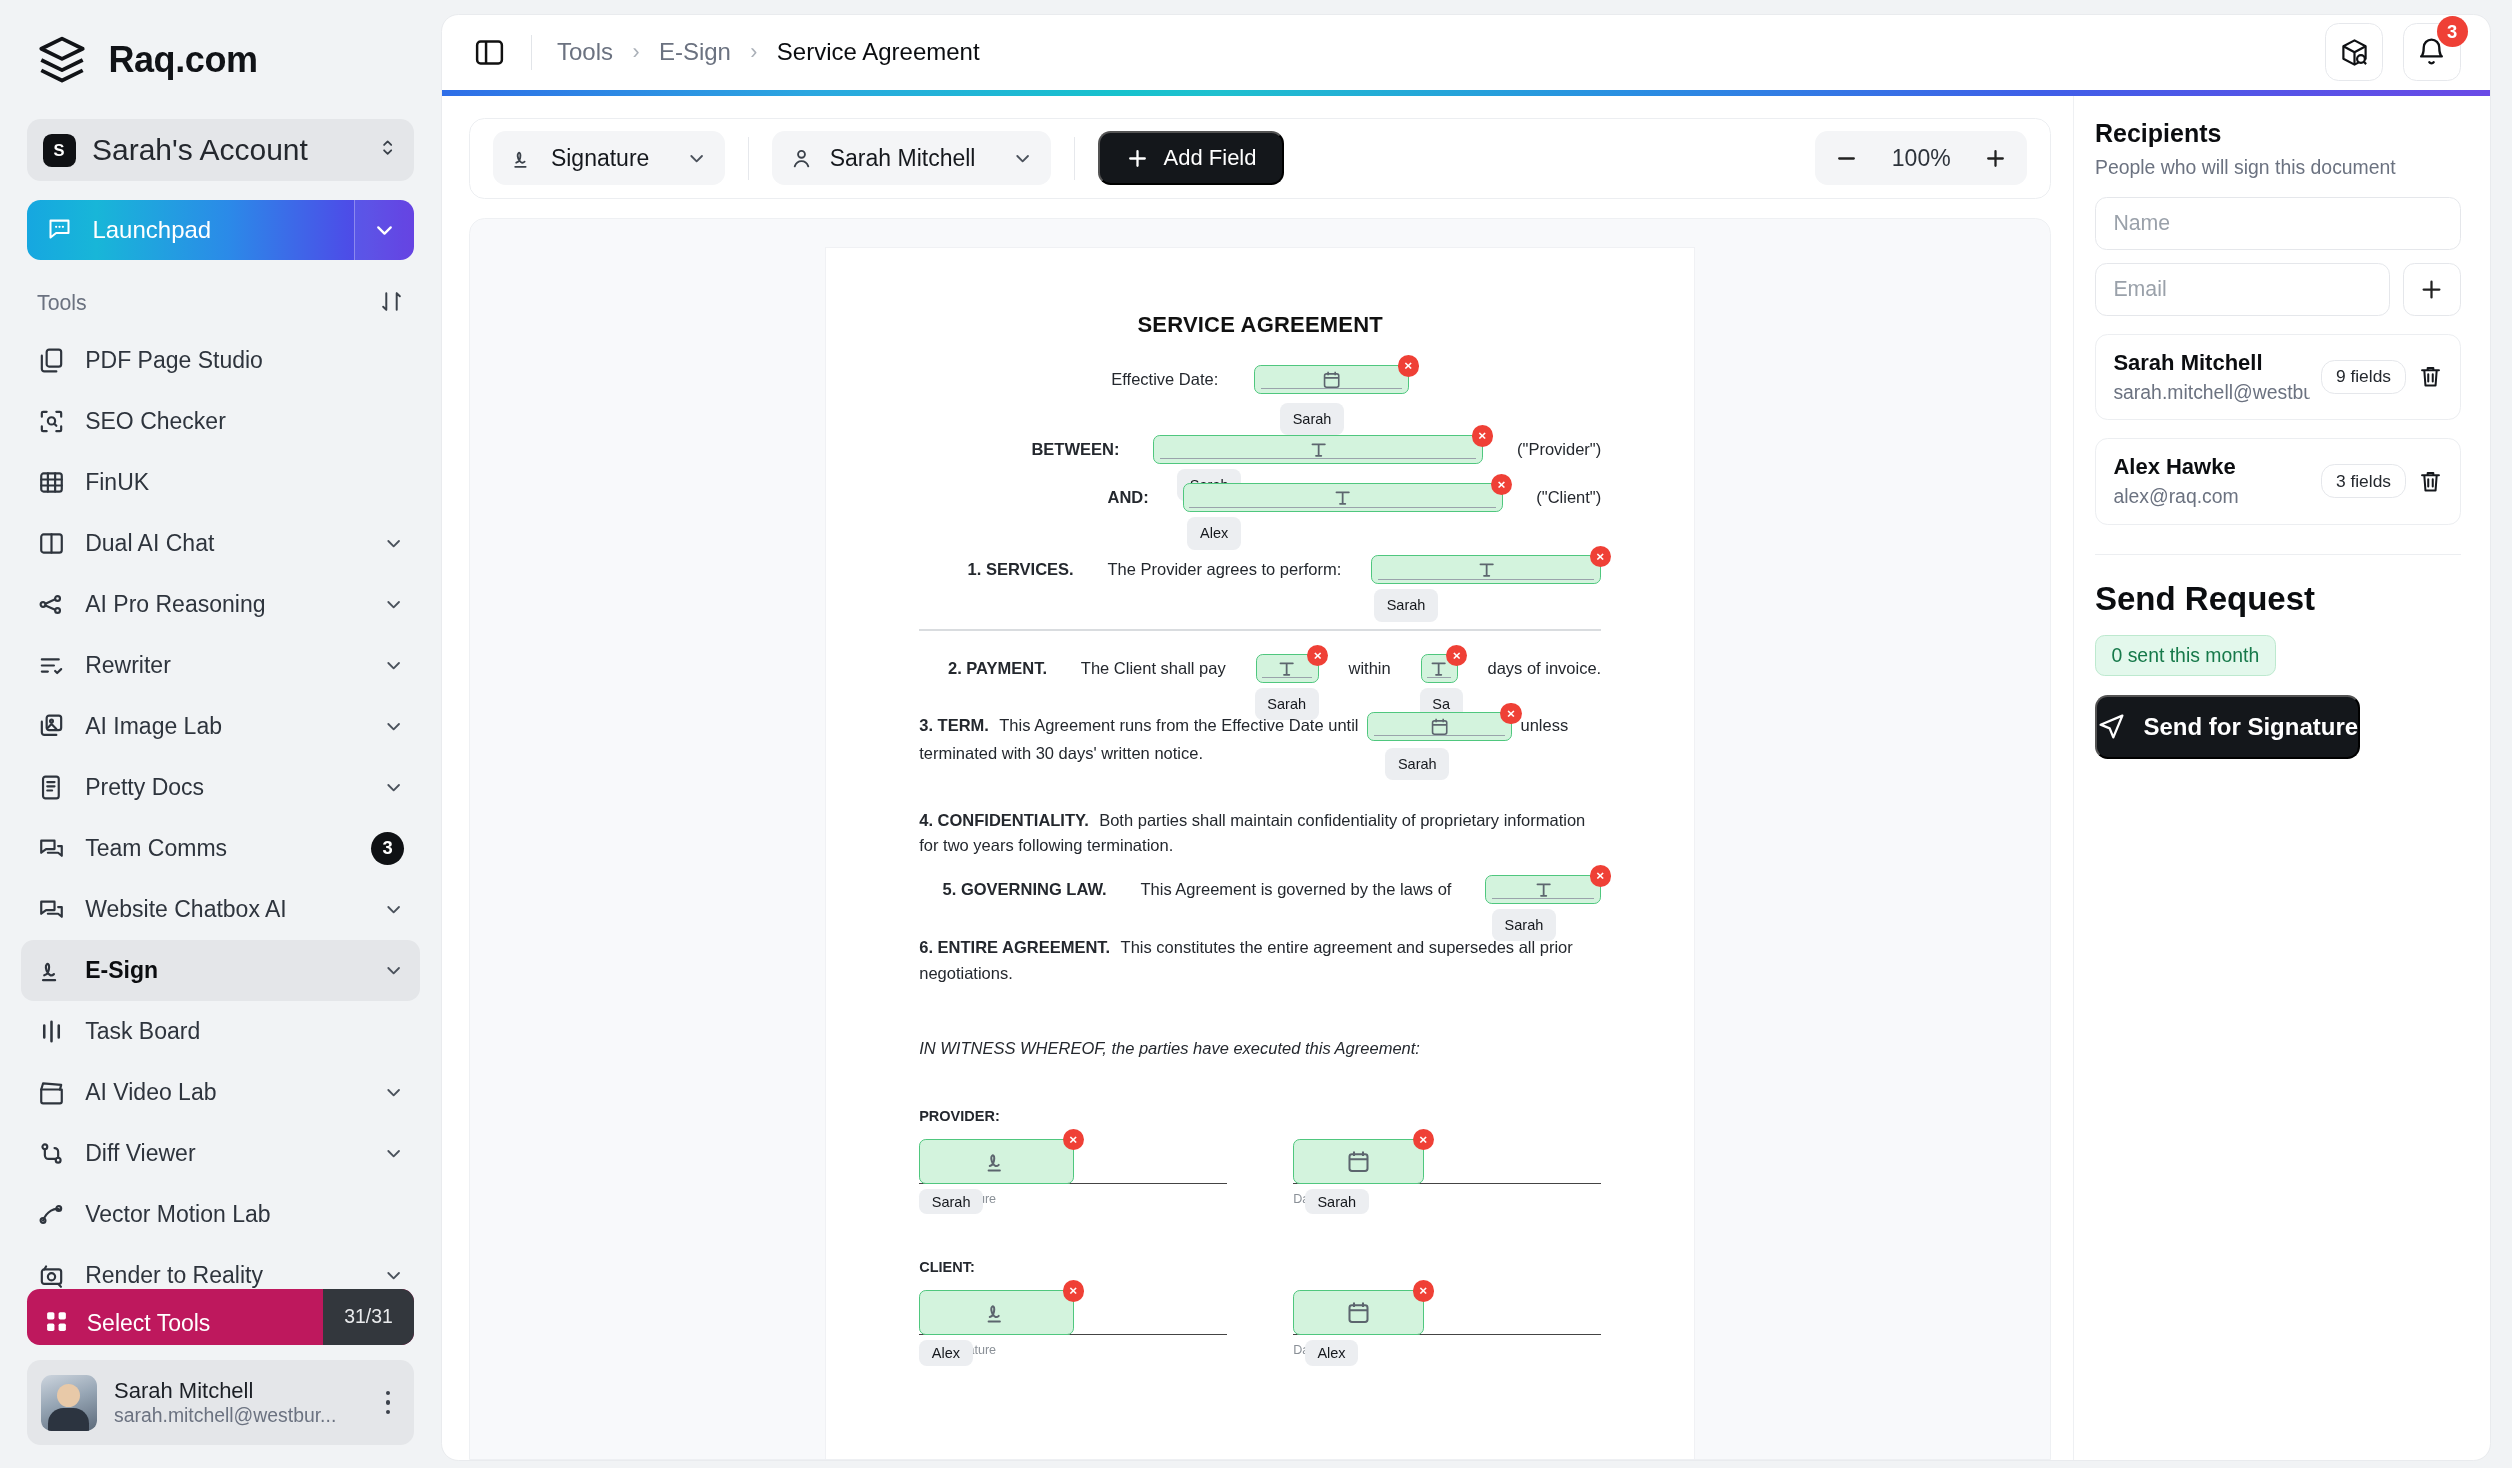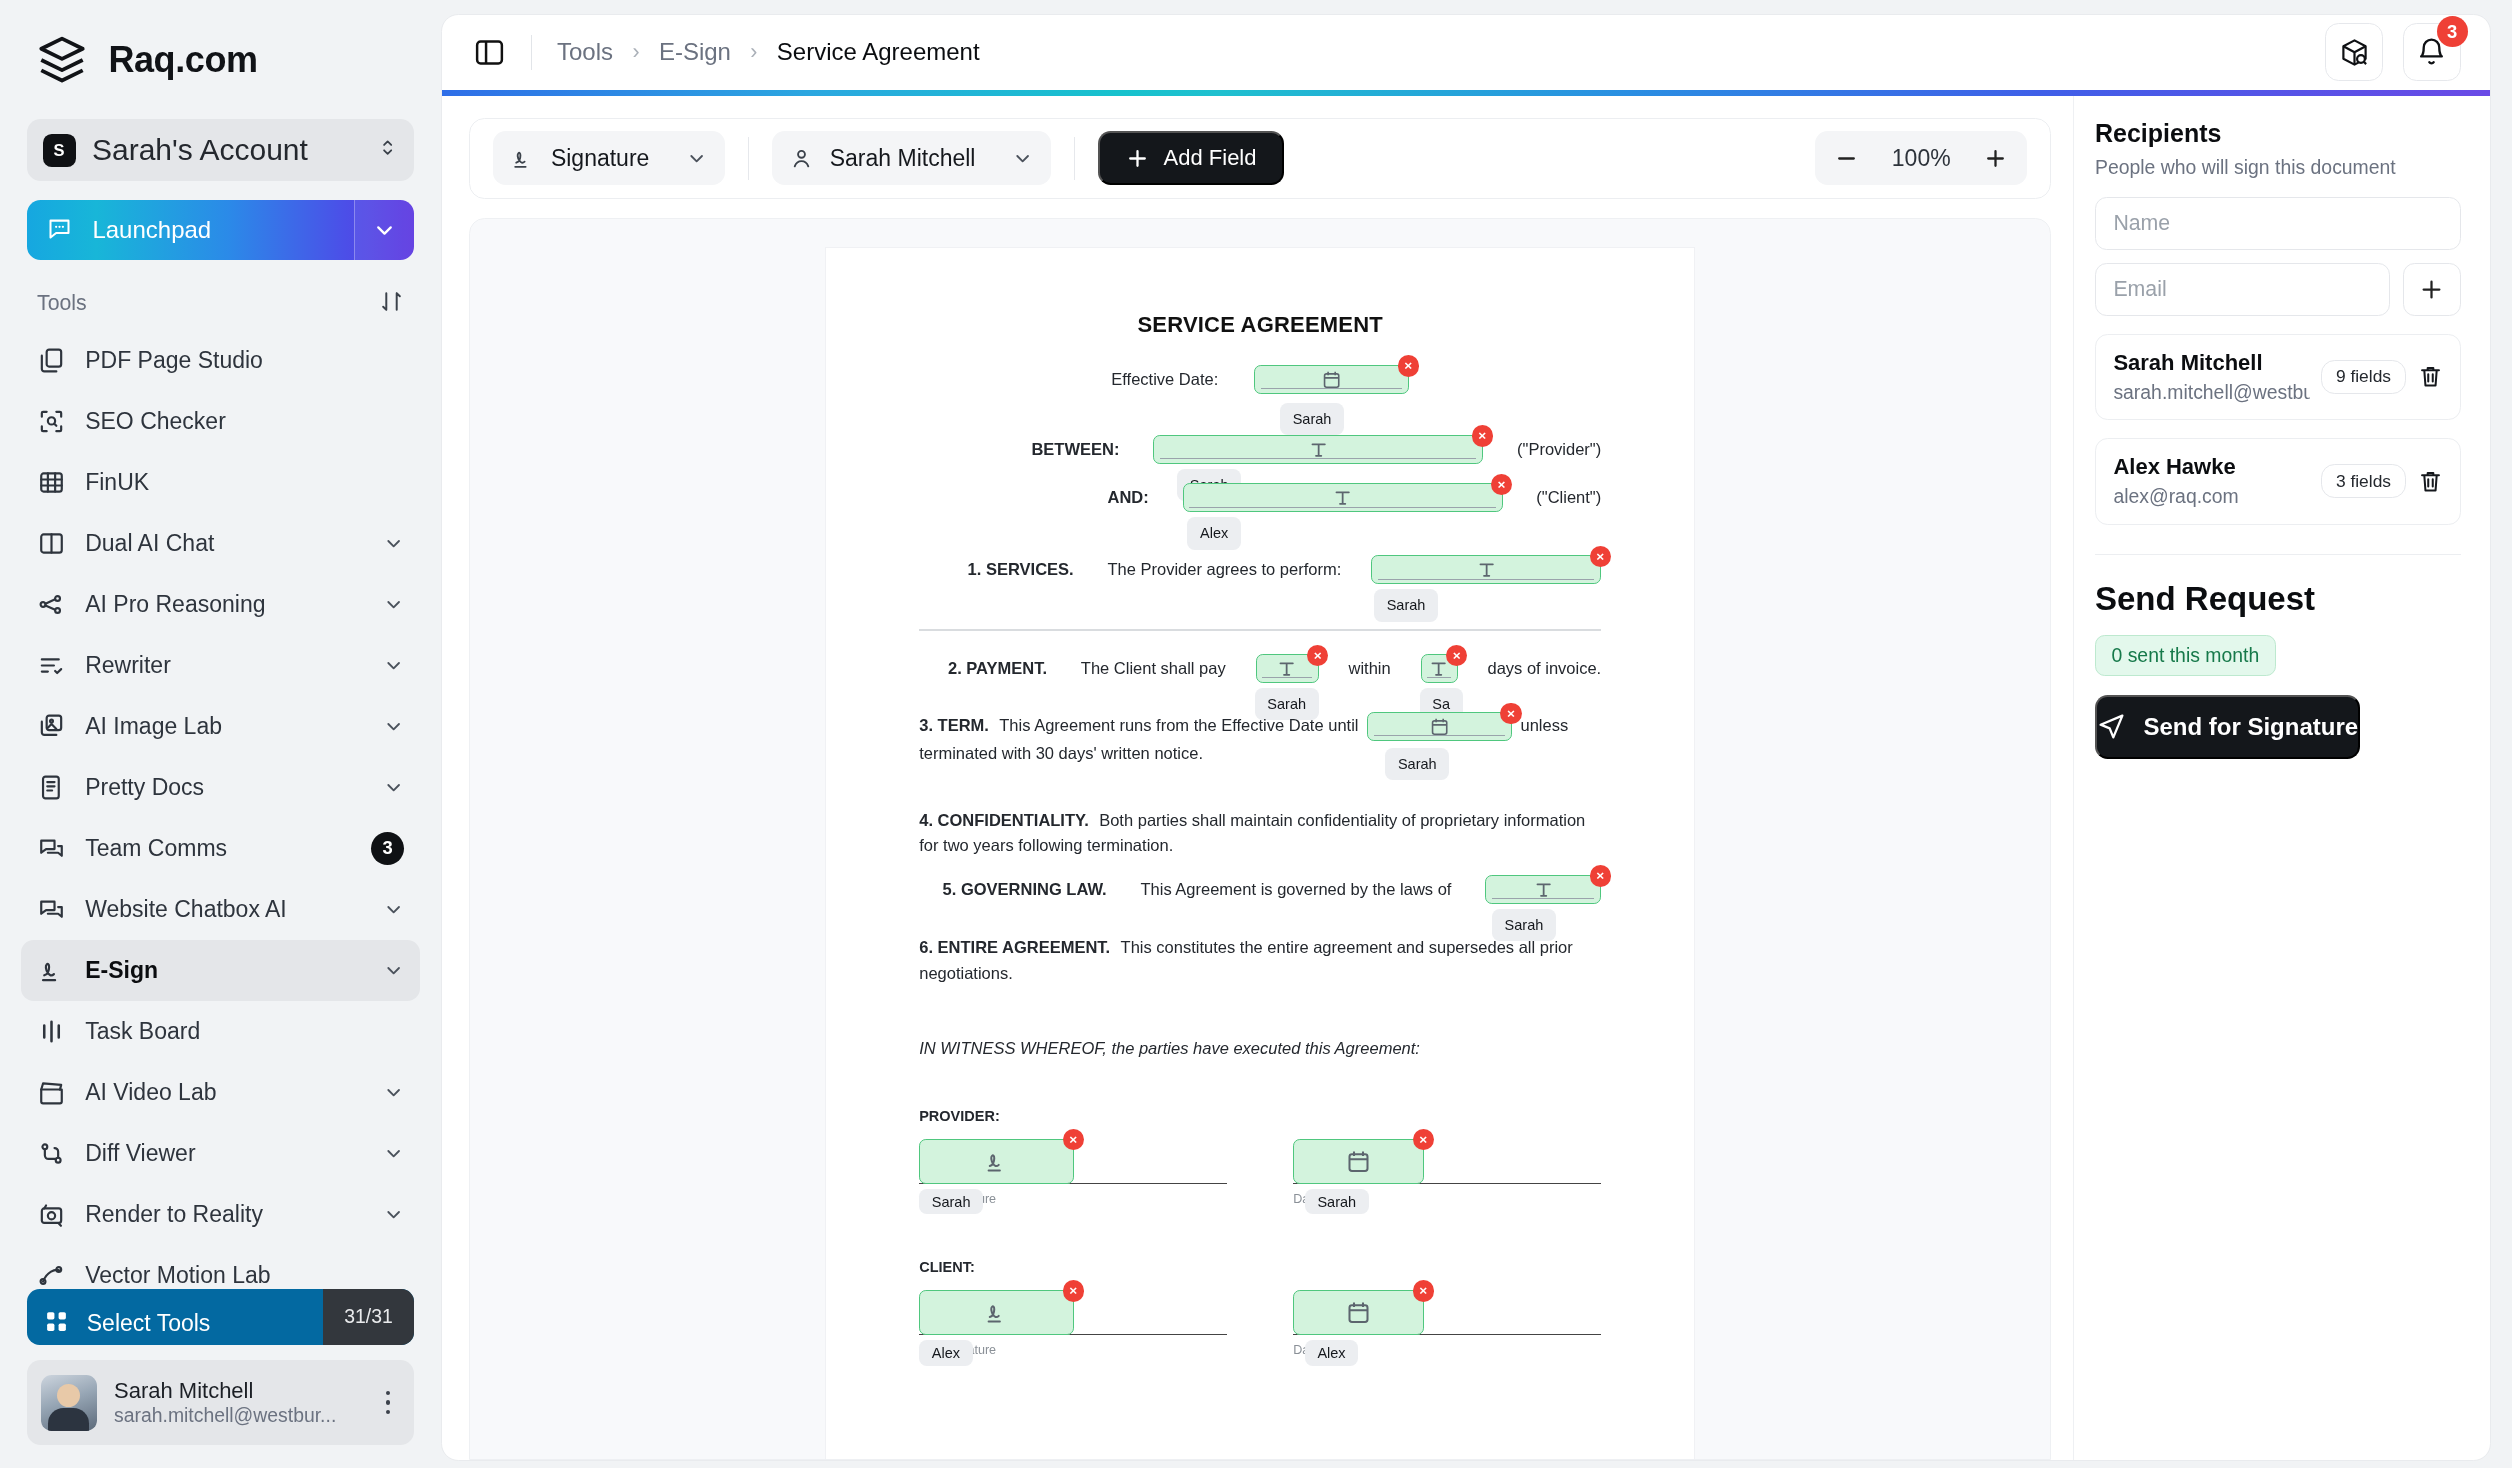--- a/index.html
+++ b/index.html
@@ -64,21 +64,21 @@
   .nav-item.active .txt { color: #0b0d10; font-weight: 600; }
   .nav-item .chev { width: 21.3px; height: 21.3px; color: #4b525c; }
   .nav-badge {
     min-width: 33px; height: 33px; padding: 0 8.7px; border-radius: 16.5px;
     background: #0f1114; color: #fff; font-size: 18.4px; font-weight: 600;
     display: flex; align-items: center; justify-content: center;
   }
 
   .sb-bottom { position: absolute; left: 0; right: 0; bottom: 0; padding: 0 27px 23px 27px; }
   .select-tools {
-    height: 56px; border-radius: 12.6px; background: #0369a1;
+    height: 56px; border-radius: 12.6px; background: #be185d;
     display: flex; align-items: center; overflow: hidden; margin-bottom: 15.5px;
   }
   .select-tools .main { flex: 1; display: flex; align-items: center; gap: 17.4px; padding-left: 17.4px; }
   .select-tools .lbl { color: #fff; font-size: 23px; }
   .select-tools .count {
     background: #33373d; color: #e9eaec; font-size: 19.4px;
     height: 100%; display: flex; align-items: center; padding: 0 21.3px;
   }
   .profile {
     height: 85px; border-radius: 13.6px; background: #e4e6e9;
@@ -430,36 +430,36 @@
               <circle cx="17.5" cy="17.5" r="2"></circle>
               <path d="M6.5 8.5v5a3 3 0 0 0 3 3h6M17.5 15.5v-5a3 3 0 0 0-3-3"></path>
             </svg></span>
           <span class="txt">Diff Viewer</span>
           <span class="chev"><svg viewBox="0 0 24 24" fill="none" stroke="#4b525c" stroke-width="2.1" stroke-linecap="round" stroke-linejoin="round">
               <path d="M6 9l6 6 6-6"></path>
             </svg></span>
         </div>
         <div class="nav-item">
           <span class="ico"><svg viewBox="0 0 24 24" fill="none" stroke="#2e343d" stroke-width="1.8" stroke-linecap="round" stroke-linejoin="round">
+              <path d="M5 17c3-8 10-11 14-9"></path>
+              <circle cx="5" cy="17" r="2"></circle>
+              <circle cx="18" cy="7" r="2"></circle>
+            </svg></span>
+          <span class="txt">Vector Motion Lab</span>
+        </div>
+        <div class="nav-item">
+          <span class="ico"><svg viewBox="0 0 24 24" fill="none" stroke="#2e343d" stroke-width="1.8" stroke-linecap="round" stroke-linejoin="round">
               <rect x="4" y="7" width="16" height="12" rx="2"></rect>
               <circle cx="12" cy="13" r="3"></circle>
               <path d="M6 7 7.5 4.5M18 19.5l1.8 1.8"></path>
             </svg></span>
           <span class="txt">Render to Reality</span>
           <span class="chev"><svg viewBox="0 0 24 24" fill="none" stroke="#4b525c" stroke-width="2.1" stroke-linecap="round" stroke-linejoin="round">
               <path d="M6 9l6 6 6-6"></path>
             </svg></span>
-        </div>
-        <div class="nav-item">
-          <span class="ico"><svg viewBox="0 0 24 24" fill="none" stroke="#2e343d" stroke-width="1.8" stroke-linecap="round" stroke-linejoin="round">
-              <path d="M5 17c3-8 10-11 14-9"></path>
-              <circle cx="5" cy="17" r="2"></circle>
-              <circle cx="18" cy="7" r="2"></circle>
-            </svg></span>
-          <span class="txt">Vector Motion Lab</span>
         </div>
       </nav>
 
     <div class="sb-bottom">
       <div class="select-tools">
         <div class="main">
           <span>
             <svg width="25" height="25" viewBox="0 0 24 24" fill="#fff">
               <rect x="3" y="3" width="7" height="7" rx="1.6"></rect>
                 <rect x="14" y="3" width="7" height="7" rx="1.6"></rect>

